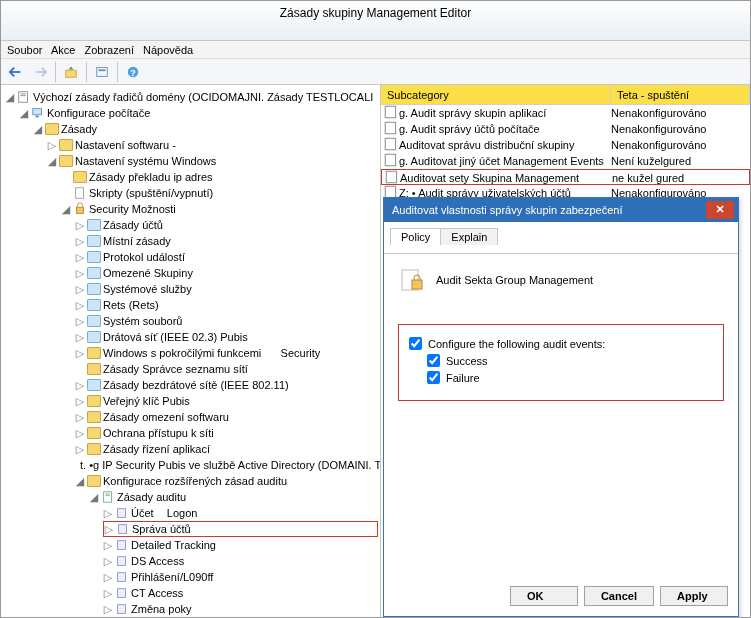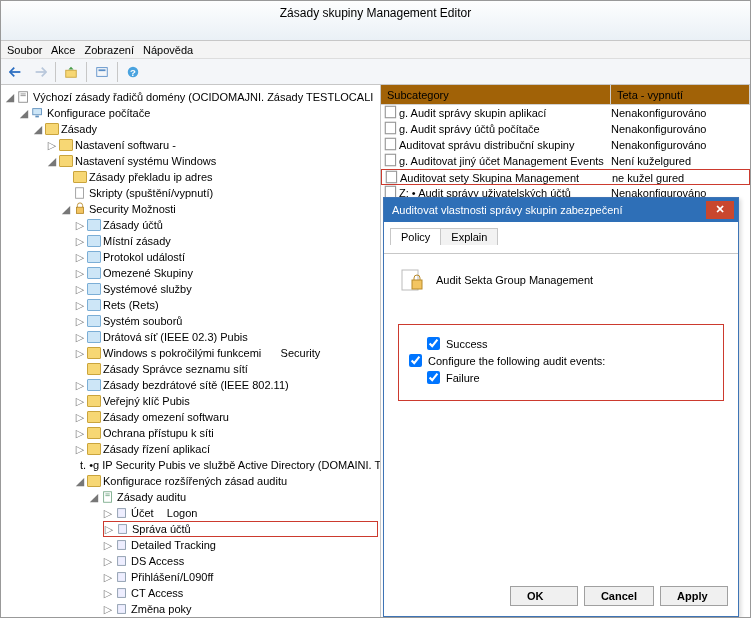--- a/index.html
+++ b/index.html
@@ -19,21 +19,21 @@
   .tree > ul { padding-left:2px;}
   .node { display:flex; align-items:center; gap:2px; padding:1px 0; white-space:nowrap; line-height:14px;}
   .tw { width:10px; height:10px; display:flex; align-items:center; justify-content:center; color:#777;}
   .fld { width:14px; height:12px; background:#f7d774; border:1px solid #caa43c; border-radius:1px; flex-shrink:0;}
   .fldb { width:14px; height:12px; background:#cde6f7; border:1px solid #7baed6; border-radius:1px; flex-shrink:0;}
   .scroll-icon{width:14px;height:14px;flex-shrink:0;}
   .scroll-icon svg{width:14px;height:14px;}
   .sel { border:1px solid #cc3a2e; padding:0 6px 0 0;}
   .hscroll { height:16px; background:#efefef; border-top:1px solid #ccc; position:absolute;bottom:0;left:0;right:0;}
   
-  .rhdr { display:flex; background:#a16207; border-bottom:1px solid #d0d0d0; height:20px; line-height:20px;}
+  .rhdr { display:flex; background:#fde047; border-bottom:1px solid #d0d0d0; height:20px; line-height:20px;}
   .rhdr div { border-right:1px solid #d0d0d0; padding-left:6px;}
   .rc1{width:230px;} .rc2{flex:1;}
   .rrow { display:flex; height:16px; line-height:16px; padding-left:2px;}
   .rrow .ic{width:16px;height:14px;display:flex;align-items:center;justify-content:center;}
   .rrow .t1{width:212px;white-space:nowrap;overflow:hidden;} .rrow .t2{flex:1;}
   .rrow.hl{border:1px solid #cc3a2e;}
   
   .dlg { position:absolute; left:2px; top:112px; width:356px; height:420px; border:1px solid #3e74b5; background:#fff; box-shadow:2px 2px 4px rgba(0,0,0,.15);}
   .dlg-title{height:24px;background:#2e6fb7;color:#fff;display:flex;align-items:center;padding:0 4px 0 8px;justify-content:space-between;}
   .closebox{width:28px;height:18px;background:#c9472e;color:#fff;text-align:center;line-height:16px;font-weight:bold;}
@@ -372,21 +372,21 @@
           </ul>
         </li>
       </ul>
     </div>
     <div class="hscroll"></div>
   </div>
 
   <div class="right">
     <div class="rhdr">
       <div class="rc1">Subcategory</div>
-      <div class="rc2">Teta - vypnutí</div>
+      <div class="rc2">Teta - spuštění</div>
     </div>
     <div>
       <div class="rrow">
           <span class="ic">
             <svg viewBox="0 0 14 14">
               <rect x="2" y="2" width="9" height="10" fill="#fff" stroke="#999"></rect>
             </svg>
           </span>
           <span class="t1">g. Audit správy skupin aplikací</span>
           <span class="t2">Nenakonfigurováno</span>
@@ -452,30 +452,30 @@
           <span class="aicon">
               <svg viewBox="0 0 28 28">
                 <rect x="4" y="4" width="16" height="20" fill="#fff" stroke="#bbb"></rect>
                 <rect x="14" y="14" width="10" height="9" fill="#f3c562" stroke="#b88a2a"></rect>
                 <path d="M16 14v-2a3 3 0 016 0v2" fill="none" stroke="#b88a2a"></path>
               </svg>
             </span>
           <span>Audit  Sekta Group Management</span>
         </div>
         <div class="fs">
-          <label class="chk">
-            <input type="checkbox" checked="" style="">
-            <span>Success</span>
-          </label>
           <label class="chk" style="margin-left:0;">
             <input type="checkbox" checked="" style="">
             <span>Configure the following audit events:</span>
           </label>
           <label class="chk">
             <input type="checkbox" checked="" style="">
+            <span>Success</span>
+          </label>
+          <label class="chk">
+            <input type="checkbox" checked="" style="">
             <span>Failure</span>
           </label>
         </div>
       </div>
       <div class="btns">
         <div class="btn">OK</div>
         <div class="btn">Cancel</div>
         <div class="btn">Apply</div>
       </div>
     </div>

